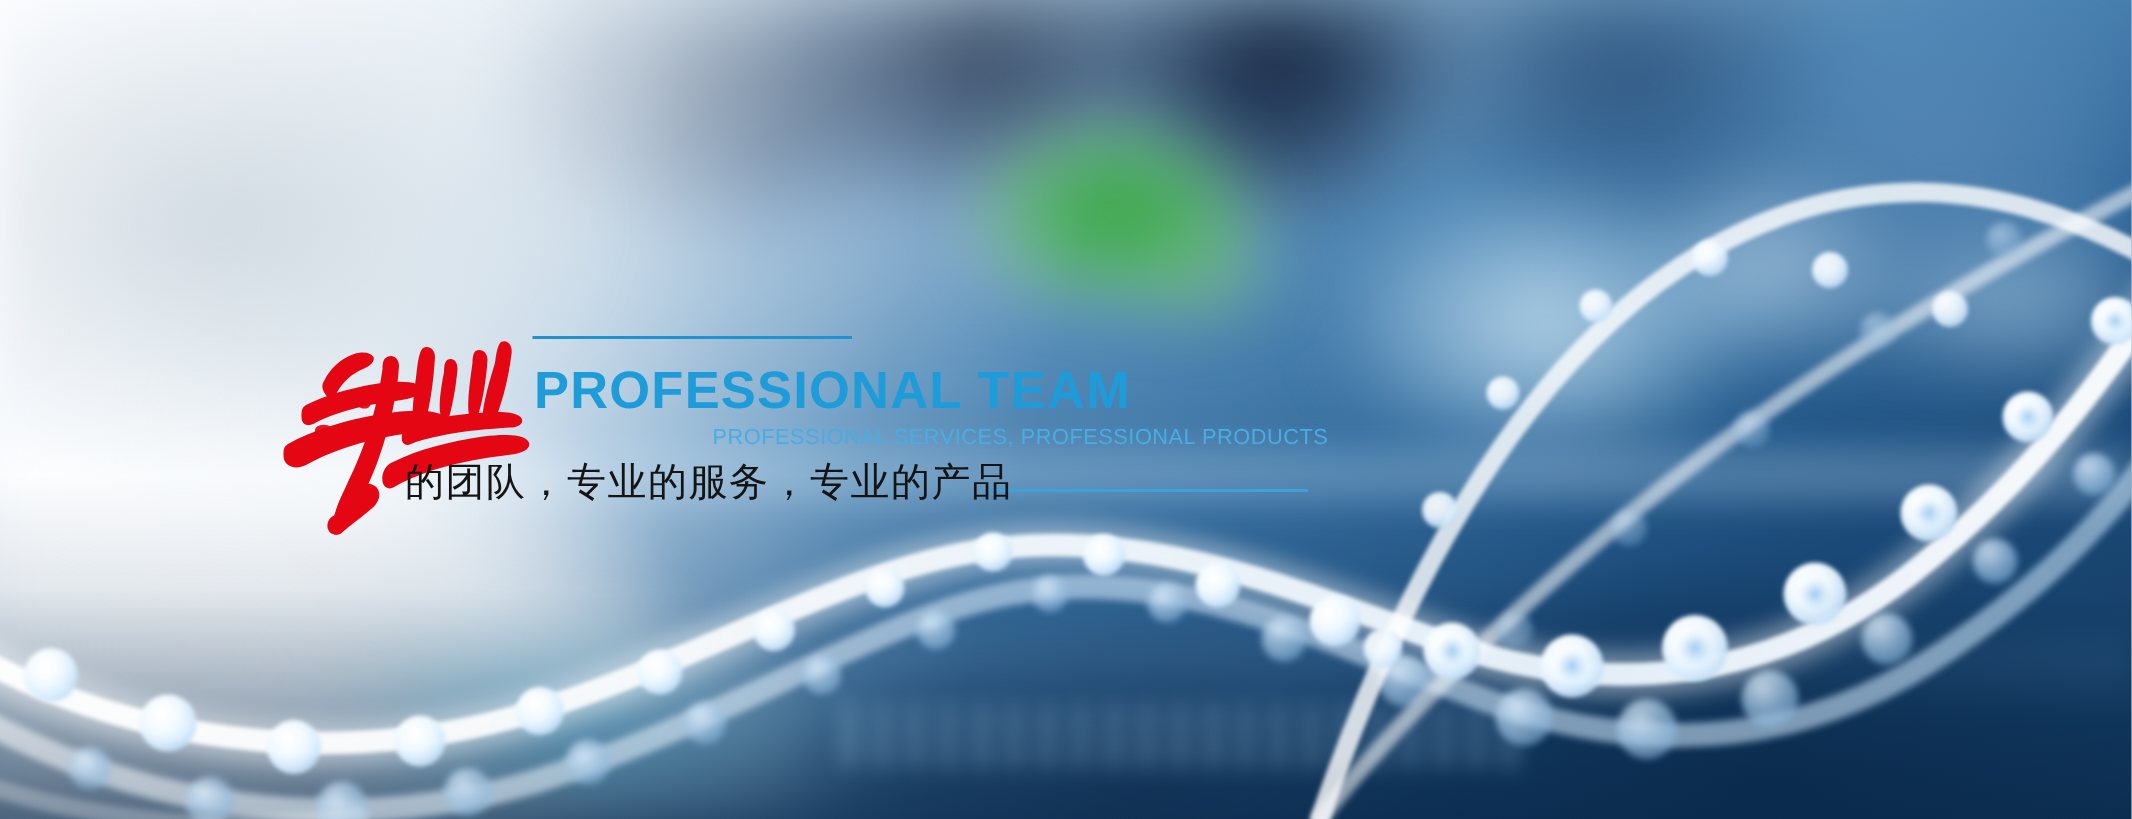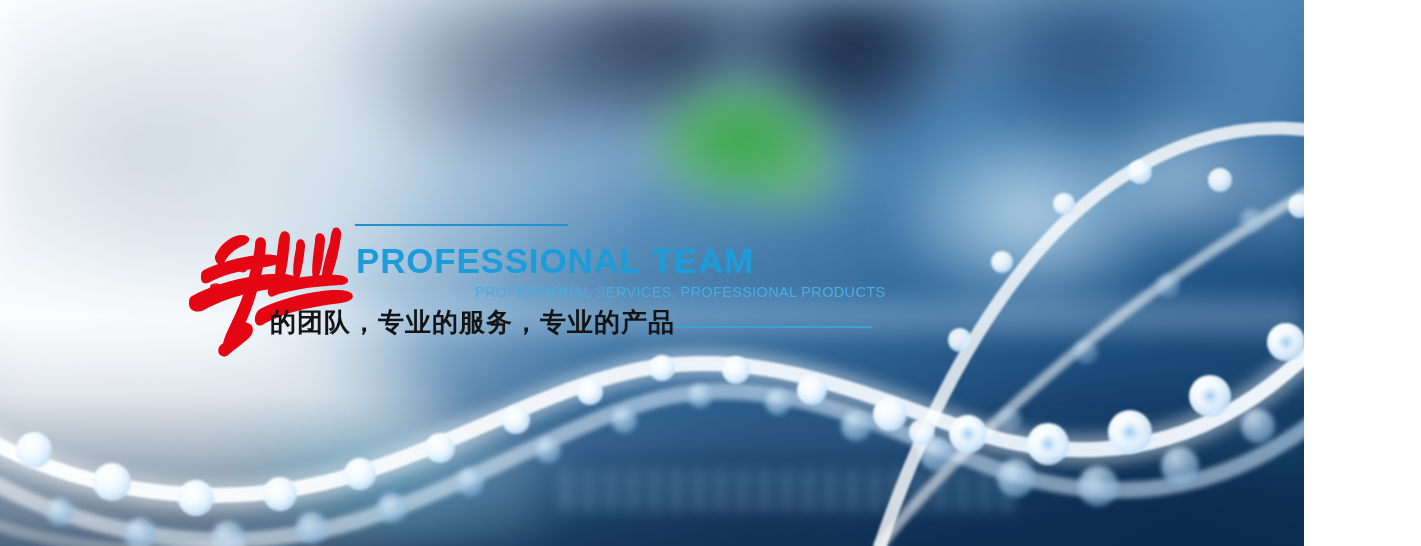--- a/index.html
+++ b/index.html
@@ -7,21 +7,21 @@
   html, body {
     width:1421px; height:546px;
     overflow:hidden;
     background:#ffffff;
     font-family:"Liberation Sans", sans-serif;
   }
 
   
   #banner{
     position:relative;
-    width:1304px; height:546px;
+    width:1421px; height:546px;
     overflow:hidden;
     background:#1b4670;
   }
 
   
   .bg-layer{ position:absolute; inset:0; pointer-events:none; }
 
   
   #bg-base{
     background:
@@ -183,21 +183,21 @@
     color:#49ADE3;
     line-height:1;
     white-space:nowrap;
     font-family:Liberation Sans, sans-serif;
   }
 
   #tagline-cn{
     position:absolute;
     left:270px; top:307px;
     font-size:26px;
-    font-weight:bold;
+    font-weight:normal;
     letter-spacing:1px;
     color:#141414;
     line-height:1.22;
     white-space:nowrap;
     font-family:"DejaVu Sans", sans-serif;
   }
 
   
   #bg-vignette{
     background:

